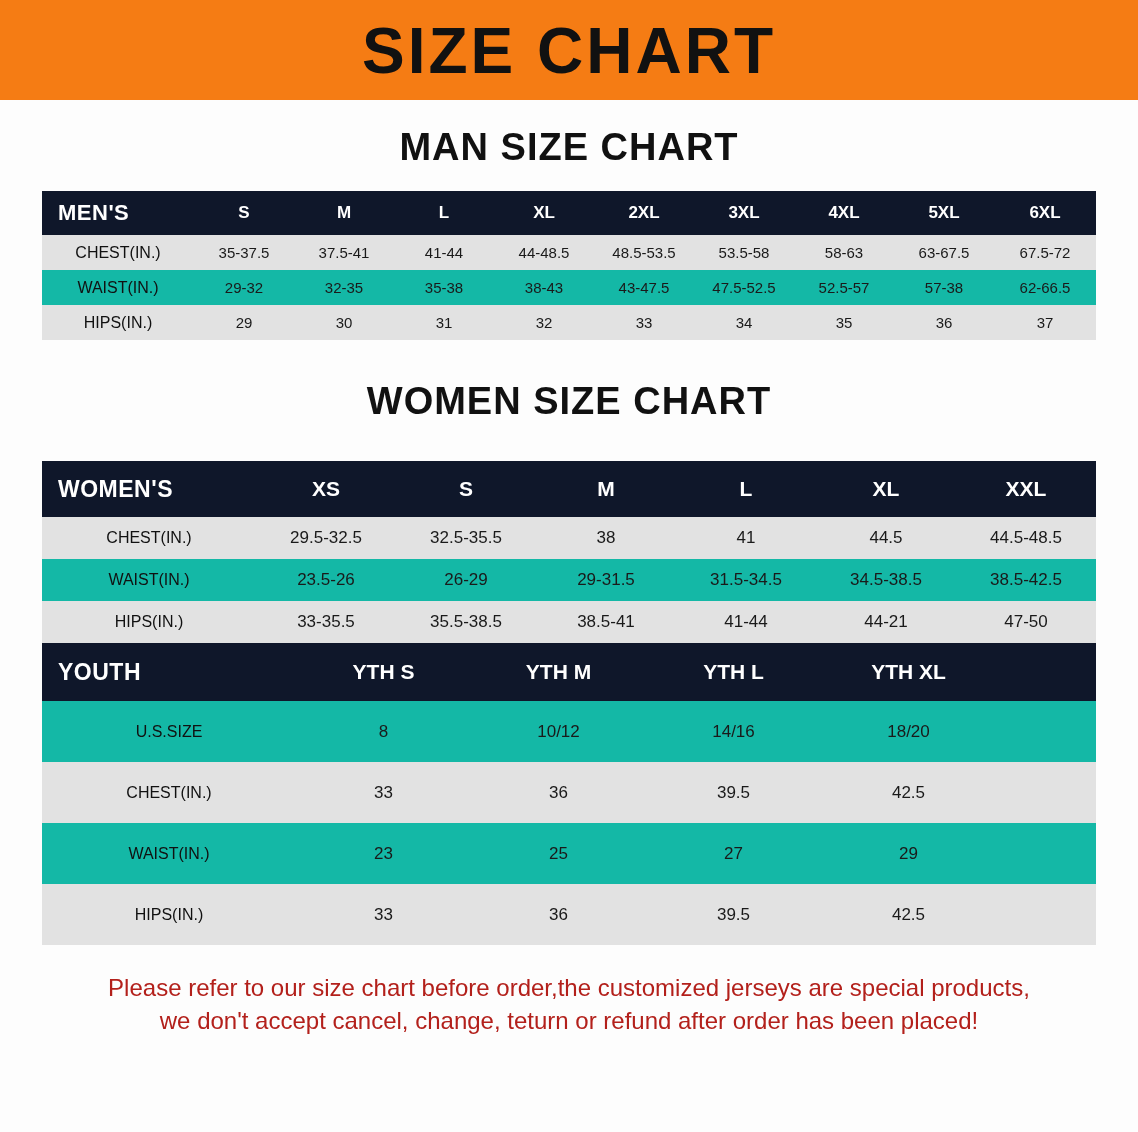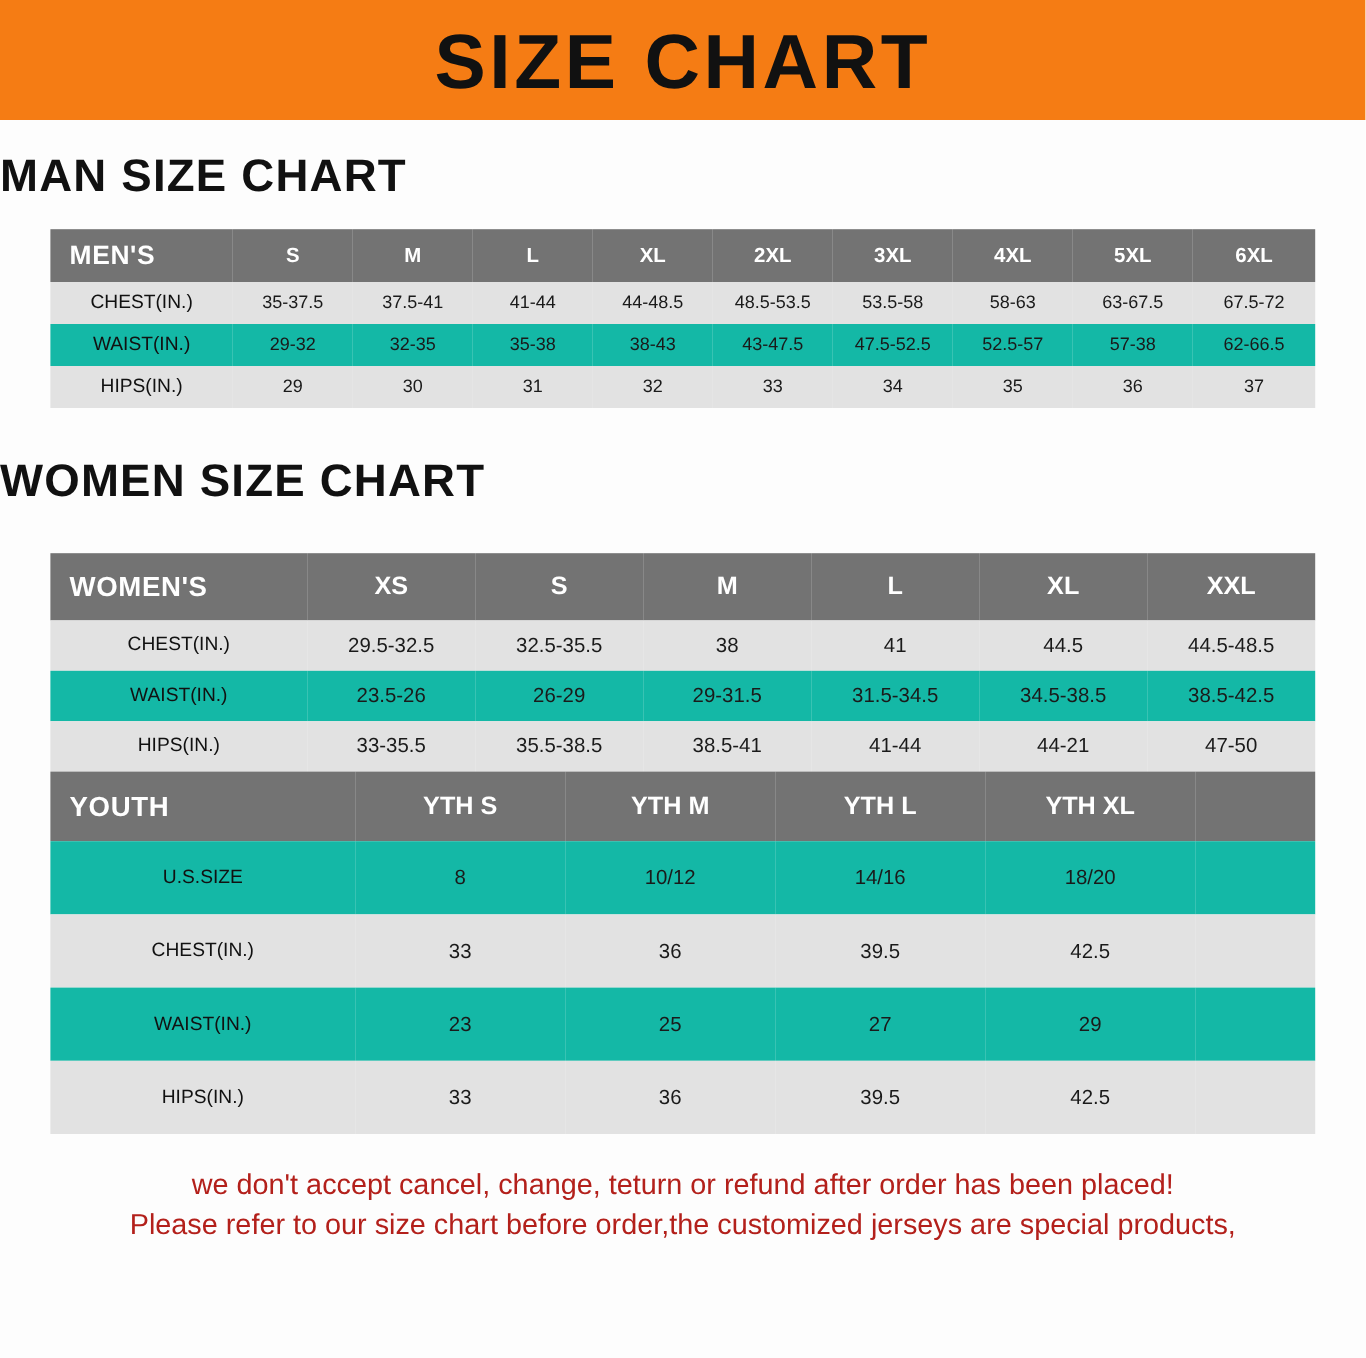--- a/index.html
+++ b/index.html
@@ -33,21 +33,21 @@
     font-family: "Liberation Sans", sans-serif;
     font-weight: bold;
     font-size: 64px;
     letter-spacing: 3px;
     color: #111111;
     line-height: 1;
     margin-top: 2px;
   }
   
   .section-title {
-    text-align: left;
+    text-align: center;
     font-weight: bold;
     font-size: 38px;
     letter-spacing: 1px;
     color: #111111;
   }
   .section-title.man { margin-top: 26px; margin-bottom: 22px; }
   .section-title.women { margin-top: 40px; margin-bottom: 38px; }
   .section-title.youth { margin-top: 46px; margin-bottom: 28px; }
 
   
@@ -56,21 +56,21 @@
     table-layout: fixed;
   }
   .tbl-wrap {
     display: flex;
     justify-content: center;
   }
   .chart-table {
     width: 1054px;
   }
   .chart-table thead th {
-    background: #737373;
+    background: #0f172a;
     color: #ffffff;
     font-weight: bold;
     padding: 0;
     height: 46px;
     vertical-align: middle;
     text-align: center;
     font-size: 18px;
   }
   .chart-table thead th.rowlabel {
     text-align: left;
@@ -305,17 +305,17 @@
           <td>36</td>
           <td>39.5</td>
           <td>42.5</td>
           <td></td>
         </tr>
       </tbody>
     </table>
   </div>
 
   <div class="note">
+    <div>Please refer to our size chart before order,the customized jerseys are special products,</div>
     <div>we don't accept cancel, change, teturn or refund after order has been placed!</div>
-    <div>Please refer to our size chart before order,the customized jerseys are special products,</div>
   </div>
 
 </div>
 
 </body></html>

